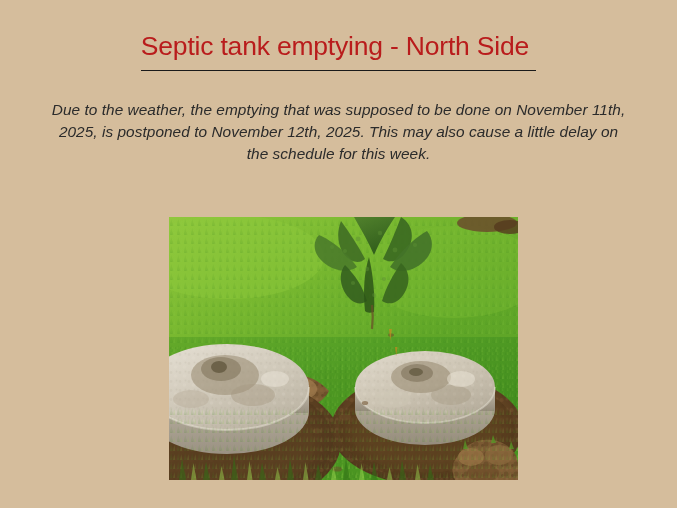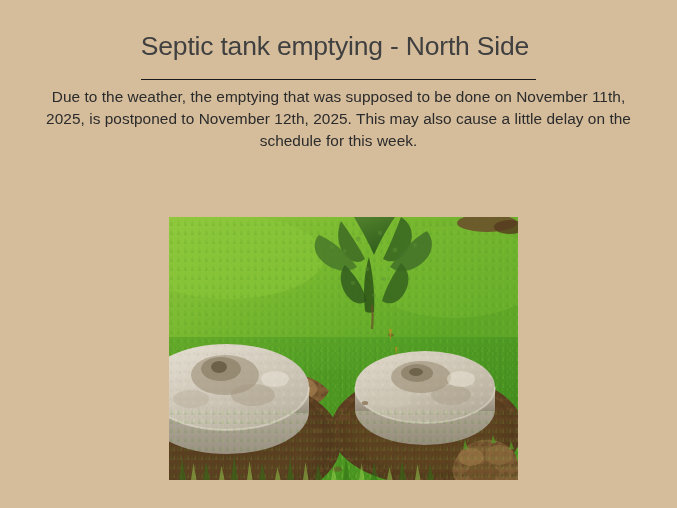--- a/index.html
+++ b/index.html
@@ -30,42 +30,43 @@
     top: 30px;
     width: 677px;
     text-align: center;
   }
   .title {
     display: inline-block;
     font-family: "Liberation Sans", sans-serif;
     font-size: 26.5px;
     font-weight: 400;
     letter-spacing: -0.2px;
-    color: #404040;
+    color: #b91c1c;
     line-height: 1.25;
     border-bottom: 1.6px solid #1a1a1a;
-    padding-bottom: 16px;
+    padding-bottom: 7px;
     white-space: pre;
   }
 
   
   .body-copy {
     position: absolute;
     left: 38px;
     top: 86px;
     width: 601px;
     text-align: center;
     color: #2b2b2b;
     font-size: 15.4px;
     line-height: 22.2px;
     font-weight: 400;
     letter-spacing: 0.05px;
   }
   .body-copy p {
-    margin: 0;
+    margin: 13px;
+    font-style: italic;
   }
 
   
   .photo-wrap {
     position: absolute;
     left: 169px;
     top: 217px;
     width: 349px;
     height: 263px;
     overflow: hidden;

